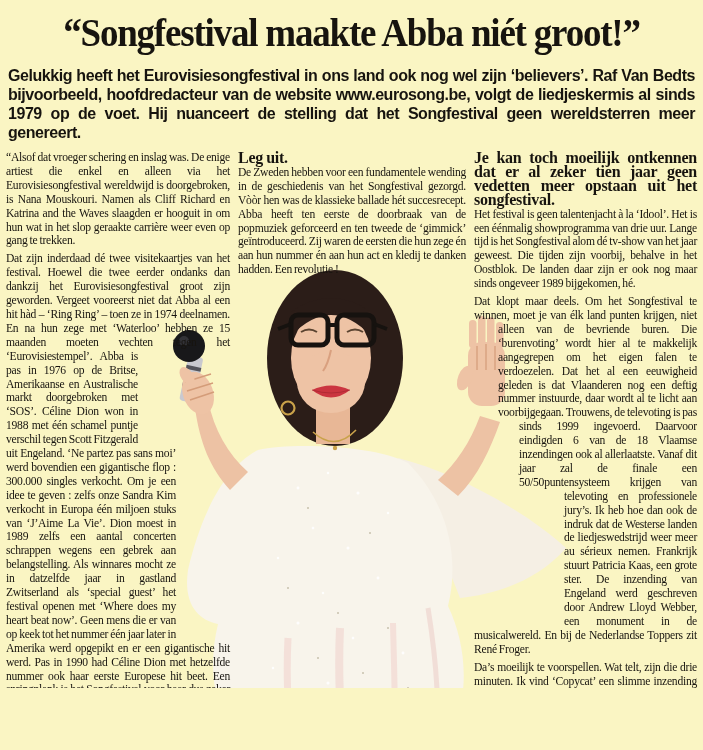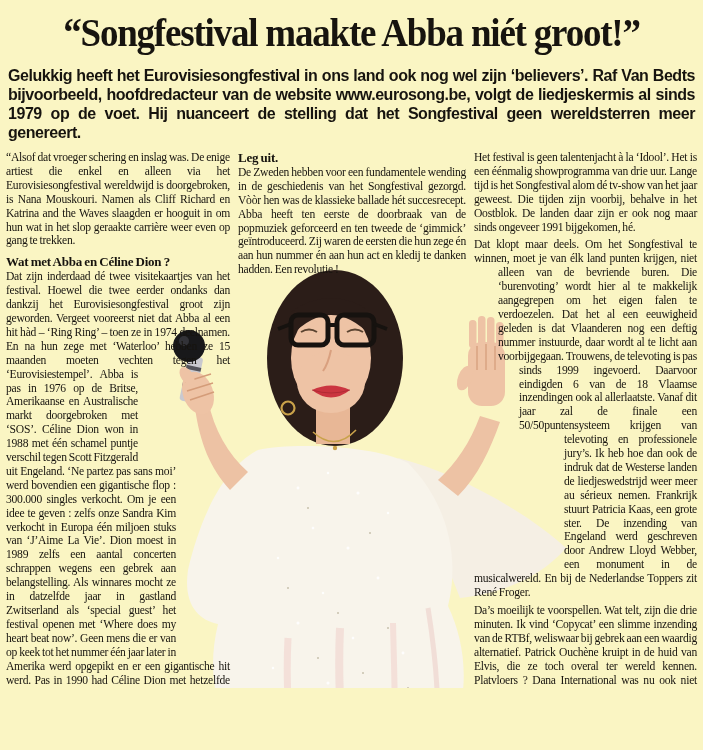--- a/index.html
+++ b/index.html
@@ -12,21 +12,21 @@
             transform:scaleY(1.08);transform-origin:top center;}
   .intro{margin:14px 8px 9px 8px;font-family:"Liberation Sans",sans-serif;
          font-weight:700;font-size:16px;line-height:19px;letter-spacing:-0.45px;
          word-spacing:-0.5px;text-align:justify;}
 
   .cols{display:flex;gap:8px;padding:0 6px;position:relative;z-index:2;}
   .col{text-align:justify;font-size:11.6px;line-height:13.9px;
        letter-spacing:-0.25px;word-spacing:-0.6px;}
   .col1{width:224px;} .col2{width:228px;} .col3{width:223px;}
   .col p{margin:0 0 4px 0;font-family:Liberation Serif, serif;}
-  .col h3{font-size:13px;line-height:13.9px;margin:7px 0 1px 0;font-weight:700;
+  .col h3{font-size:16px;line-height:13.9px;margin:7px 0 1px 0;font-weight:700;
           letter-spacing:-0.25px;}
   .col3 h3.first{margin-top:0;}
 
   
   .fr{float:right;} .f11{width:92px;height:92px;} .f12{clear:right;width:54px;height:196px;}
   .fl{float:left;}  .f31{width:24px;height:100px;} .f32{clear:left;width:45px;height:75px;}
   .f33{clear:left;width:90px;height:130px;}
 
   .figure-wrap{position:absolute;left:88px;top:258px;width:490px;height:492px;
                z-index:1;pointer-events:none;}
@@ -40,33 +40,33 @@
 <div class="page">
 
   <h1 class="headline">“Songfestival maakte Abba niét groot!”</h1>
 
   <p class="intro">Gelukkig heeft het Eurovisiesongfestival in ons land ook nog wel zijn ‘believers’. Raf Van Bedts bijvoorbeeld, hoofdredacteur van de website www.eurosong.be, volgt de liedjeskermis al sinds 1979 op de voet. Hij nuanceert de stelling dat het Songfestival geen wereldsterren meer genereert.</p>
 
   <div class="cols">
 
     <div class="col col1">
       <p>“Alsof dat vroeger schering en inslag was. De enige artiest die enkel en alleen via het Eurovisiesongfestival wereldwijd is doorgebroken, is Nana Mouskouri. Namen als Cliff Richard en Katrina and the Waves slaagden er hooguit in om hun wat in het slop geraakte carrière weer even op gang te trekken.</p>
-      <h3>Wat met Abba en Céline Dion ?</h3>
       <p><span>Dat zijn inderdaad dé twee visitekaartjes van het festival. Hoewel die twee eerder ondanks dan dankzij het Eurovisiesongfestival groot zijn geworden. Vergeet vooreerst niet dat Abba al een hit hàd – ‘Ring Ring’ – toen ze in 1974 deelnamen. En na hun zege met ‘Waterloo’ hebben ze 15 maanden moeten vechten tegen het ‘Eurovisiestempel’.</span>
         <span class="fr f11"></span><span class="fr f12"></span>
         <span>Abba is pas in 1976 op de Britse, Amerikaanse en Australische markt doorgebroken met ‘SOS’. Céline Dion won in 1988 met één schamel puntje verschil tegen Scott Fitzgerald uit Engeland. ‘Ne partez pas sans moi’ werd bovendien een gigantische flop : 300.000 singles verkocht. Om je een idee te geven : zelfs onze Sandra Kim verkocht in Europa één miljoen stuks van ‘J’Aime La Vie’. Dion moest in 1989 zelfs een aantal concerten schrappen wegens een gebrek aan belangstelling. Als winnares mocht ze in datzelfde jaar in gastland Zwitserland als ‘special guest’ het festival openen met ‘Where does my heart beat now’. Geen mens die er van op keek tot het nummer één jaar later in Amerika werd opgepikt en er een gigantische hit werd. Pas in 1990 had Céline Dion met hetzelfde nummer ook haar eerste Europese hit beet. Een springplank is het Songfestival voor haar dus zeker niet geweest. Net zo min als voor Abba. Het Eurovisiesongfestival heeft veel meer aan Abba gehad dan Abba aan het Songfestival.</span></p>
     </div>
 
     <div class="col col2">
       <h3 style="margin-top:0">Leg uit.</h3>
       <p>De Zweden hebben voor een fundamentele wending in de geschiedenis van het Songfestival gezorgd. Vòòr hen was de klassieke ballade hét succesrecept. Abba heeft ten eerste de doorbraak van de popmuziek geforceerd en ten tweede de ‘gimmick’ geïntroduceerd. Zij waren de eersten die hun zege én aan hun nummer én aan hun act en kledij te danken hadden. Een revolutie !</p>
     </div>
 
     <div class="col col3">
-      <p>Het festival is geen talentenjacht à la ‘Idool’. Het is een éénmalig showprogramma van drie uur. Lange tijd is het Songfestival alom dé tv-show van het jaar geweest. Die tijden zijn voorbij, behalve in het Oostblok. De landen daar zijn er ook nog maar sinds ongeveer 1991 bijgekomen, hé.</p>
+      <h3 class="first">Je kan toch moeilijk ontkennen dat er al zeker tien jaar geen vedetten meer opstaan uit het songfestival.</h3>
+      <p>Het festival is geen talentenjacht à la ‘Idool’. Het is een éénmalig showprogramma van drie uur. Lange tijd is het Songfestival alom dé tv-show van het jaar geweest. Die tijden zijn voorbij, behalve in het Oostblok. De landen daar zijn er ook nog maar sinds ongeveer 1989 bijgekomen, hé.</p>
       <p><span>Dat klopt maar deels. Om het Songfestival te winnen, moet je van élk land punten krijgen, niet</span>
         <span class="fl f31"></span><span class="fl f32"></span><span class="fl f33"></span>
         <span>alleen van de bevriende buren. Die ‘burenvoting’ wordt hier al te makkelijk aangegrepen om het eigen falen te verdoezelen. Dat het al een eeuwigheid geleden is dat Vlaanderen nog een deftig nummer instuurde, daar wordt al te licht aan voorbijgegaan. Trouwens, de televoting is pas sinds 1999 ingevoerd. Daarvoor eindigden 6 van de 18 Vlaamse inzendingen ook al allerlaatste. Vanaf dit jaar zal de finale een 50/50puntensysteem krijgen van televoting en professionele jury’s. Ik heb hoe dan ook de indruk dat de Westerse landen de liedjeswedstrijd weer meer au sérieux nemen. Frankrijk stuurt Patricia Kaas, een grote ster. De inzending van Engeland werd geschreven door Andrew Lloyd Webber, een monument in de musicalwereld. En bij de Nederlandse Toppers zit René Froger.</span></p>
       <p><span>Da’s moeilijk te voorspellen. Wat telt, zijn die drie minuten. Ik vind ‘Copycat’ een slimme inzending van de RTBf, weliswaar bij gebrek aan een waardig alternatief. Patrick Ouchène kruipt in de huid van Elvis, die ze toch overal ter wereld kennen. Platvloers ? Dana International was nu ook niet bepaald een toonbeeld van muzikale klasse, maar ze won wél !</span>
         </p>
     </div>
   </div>
 
   <div class="figure-wrap">
     <svg width="490" height="492" viewBox="0 0 490 492" xmlns="http://www.w3.org/2000/svg">

